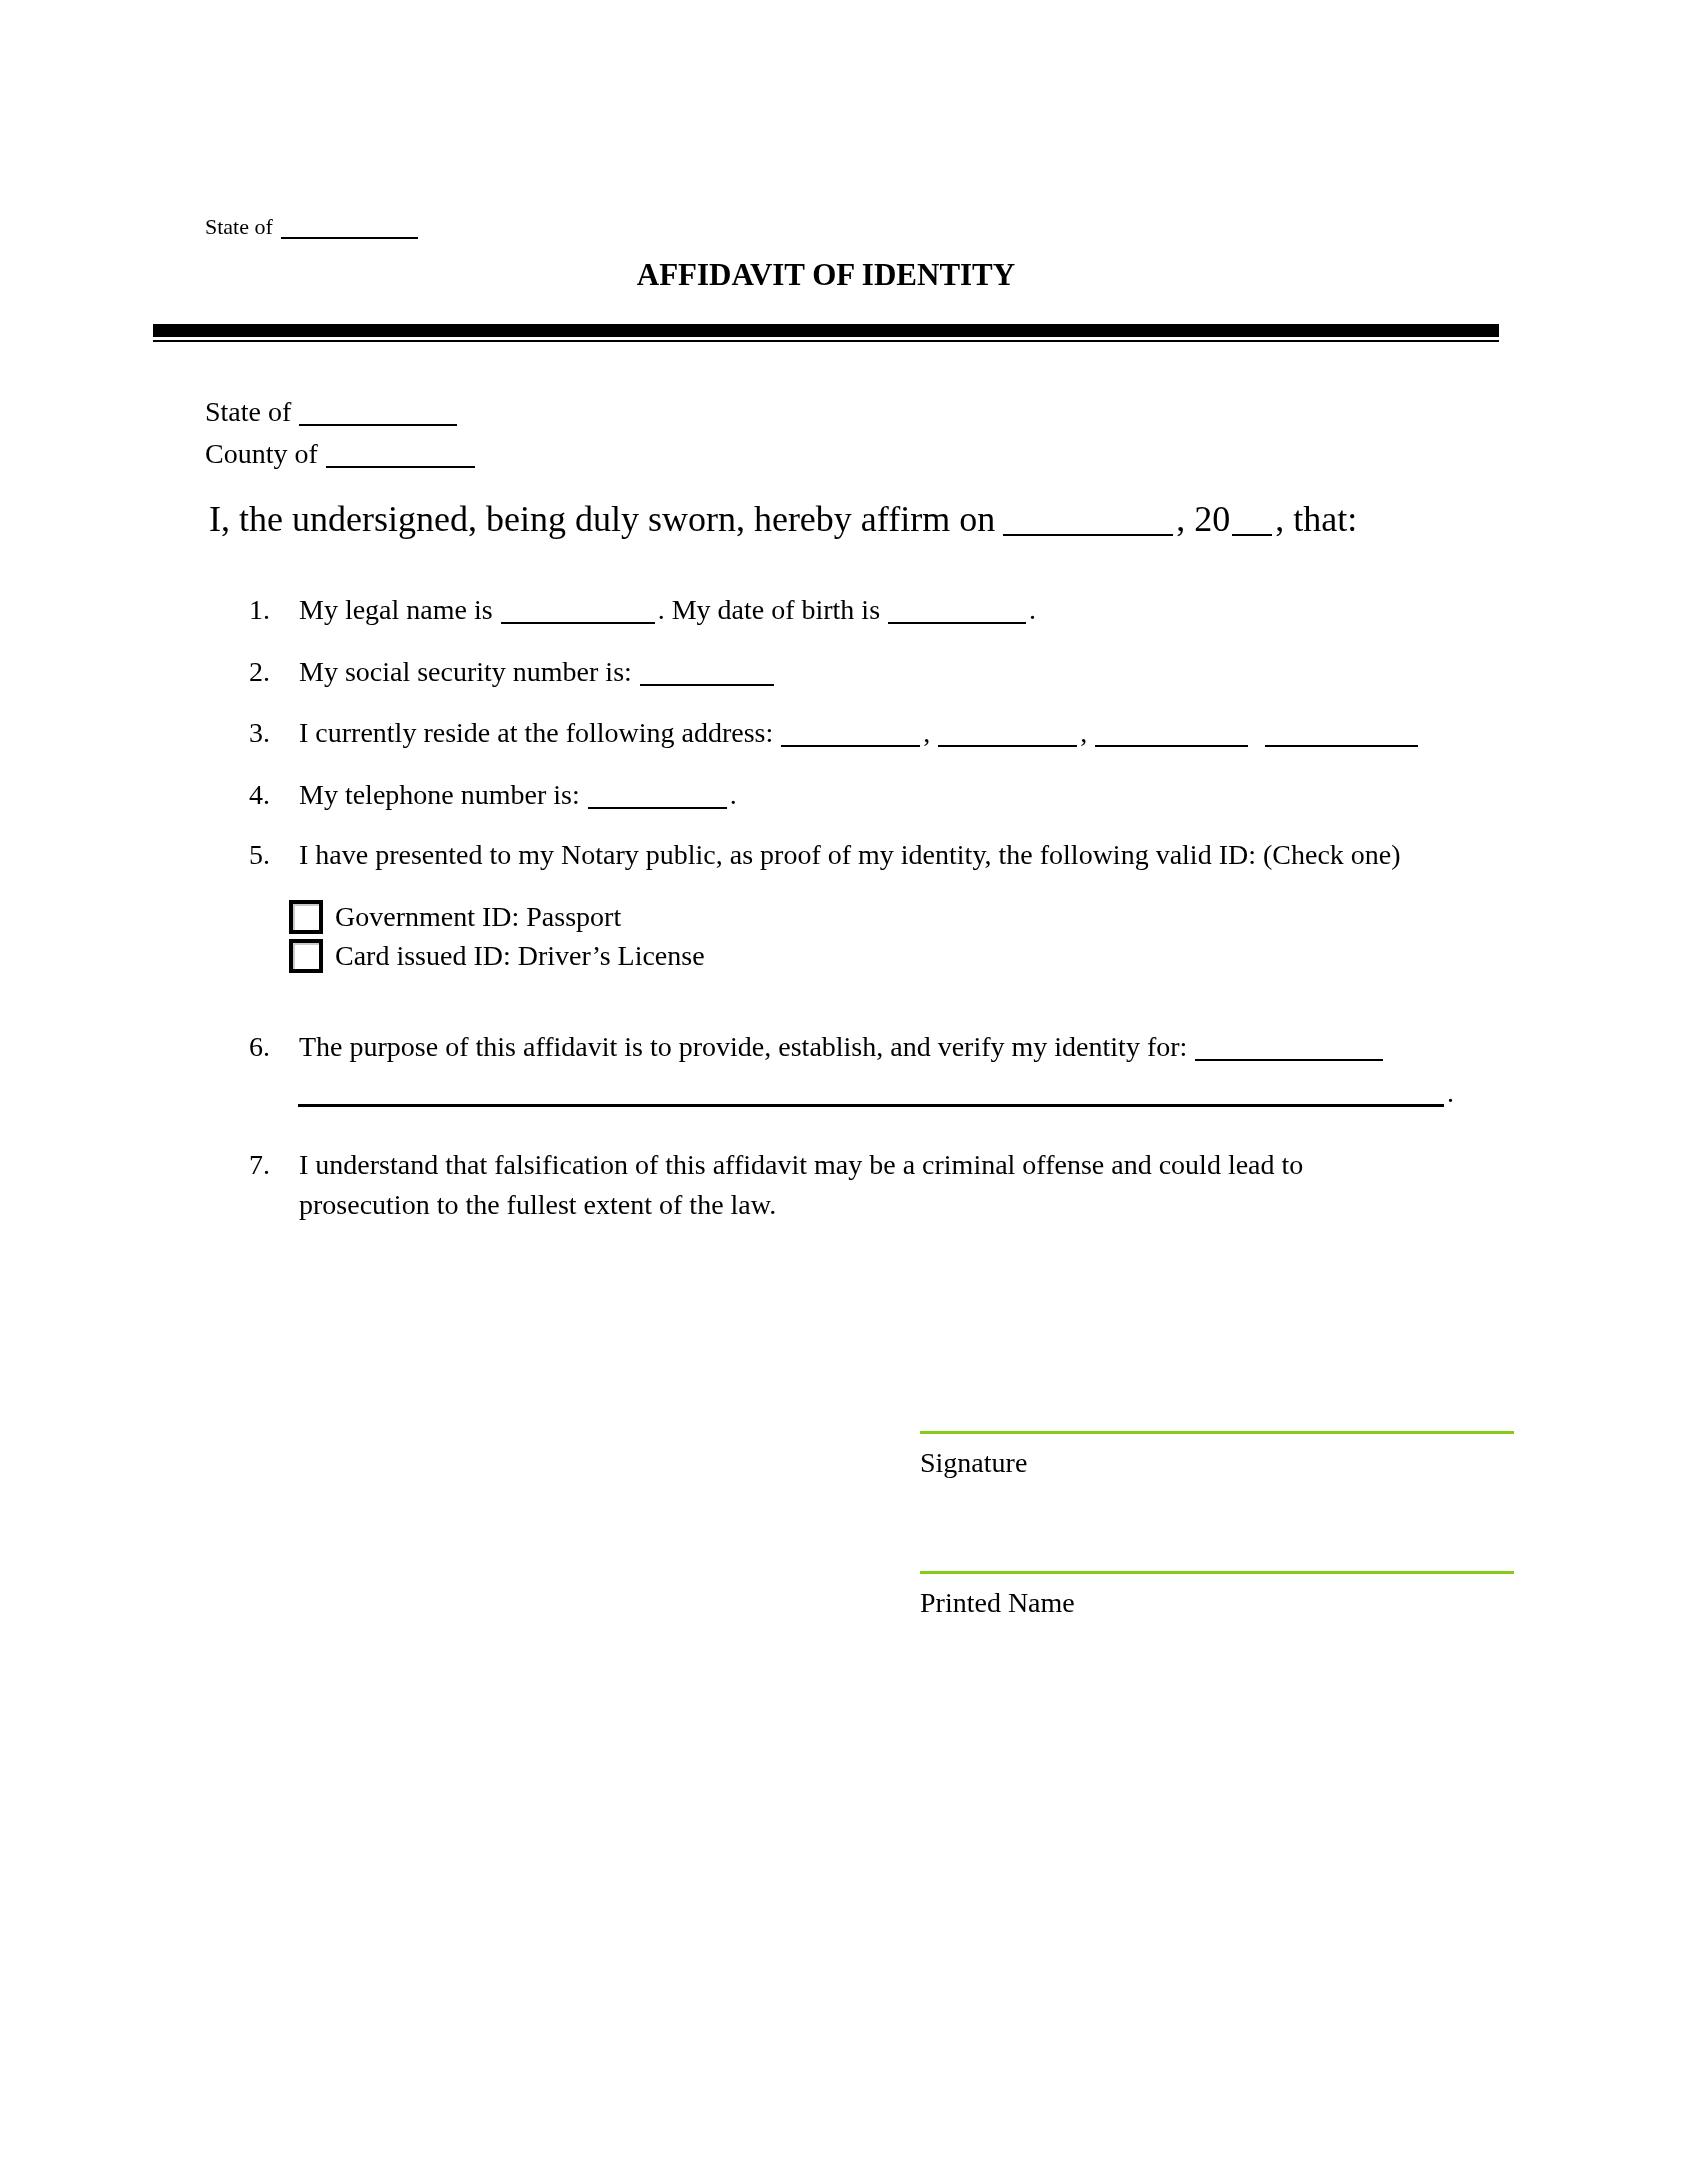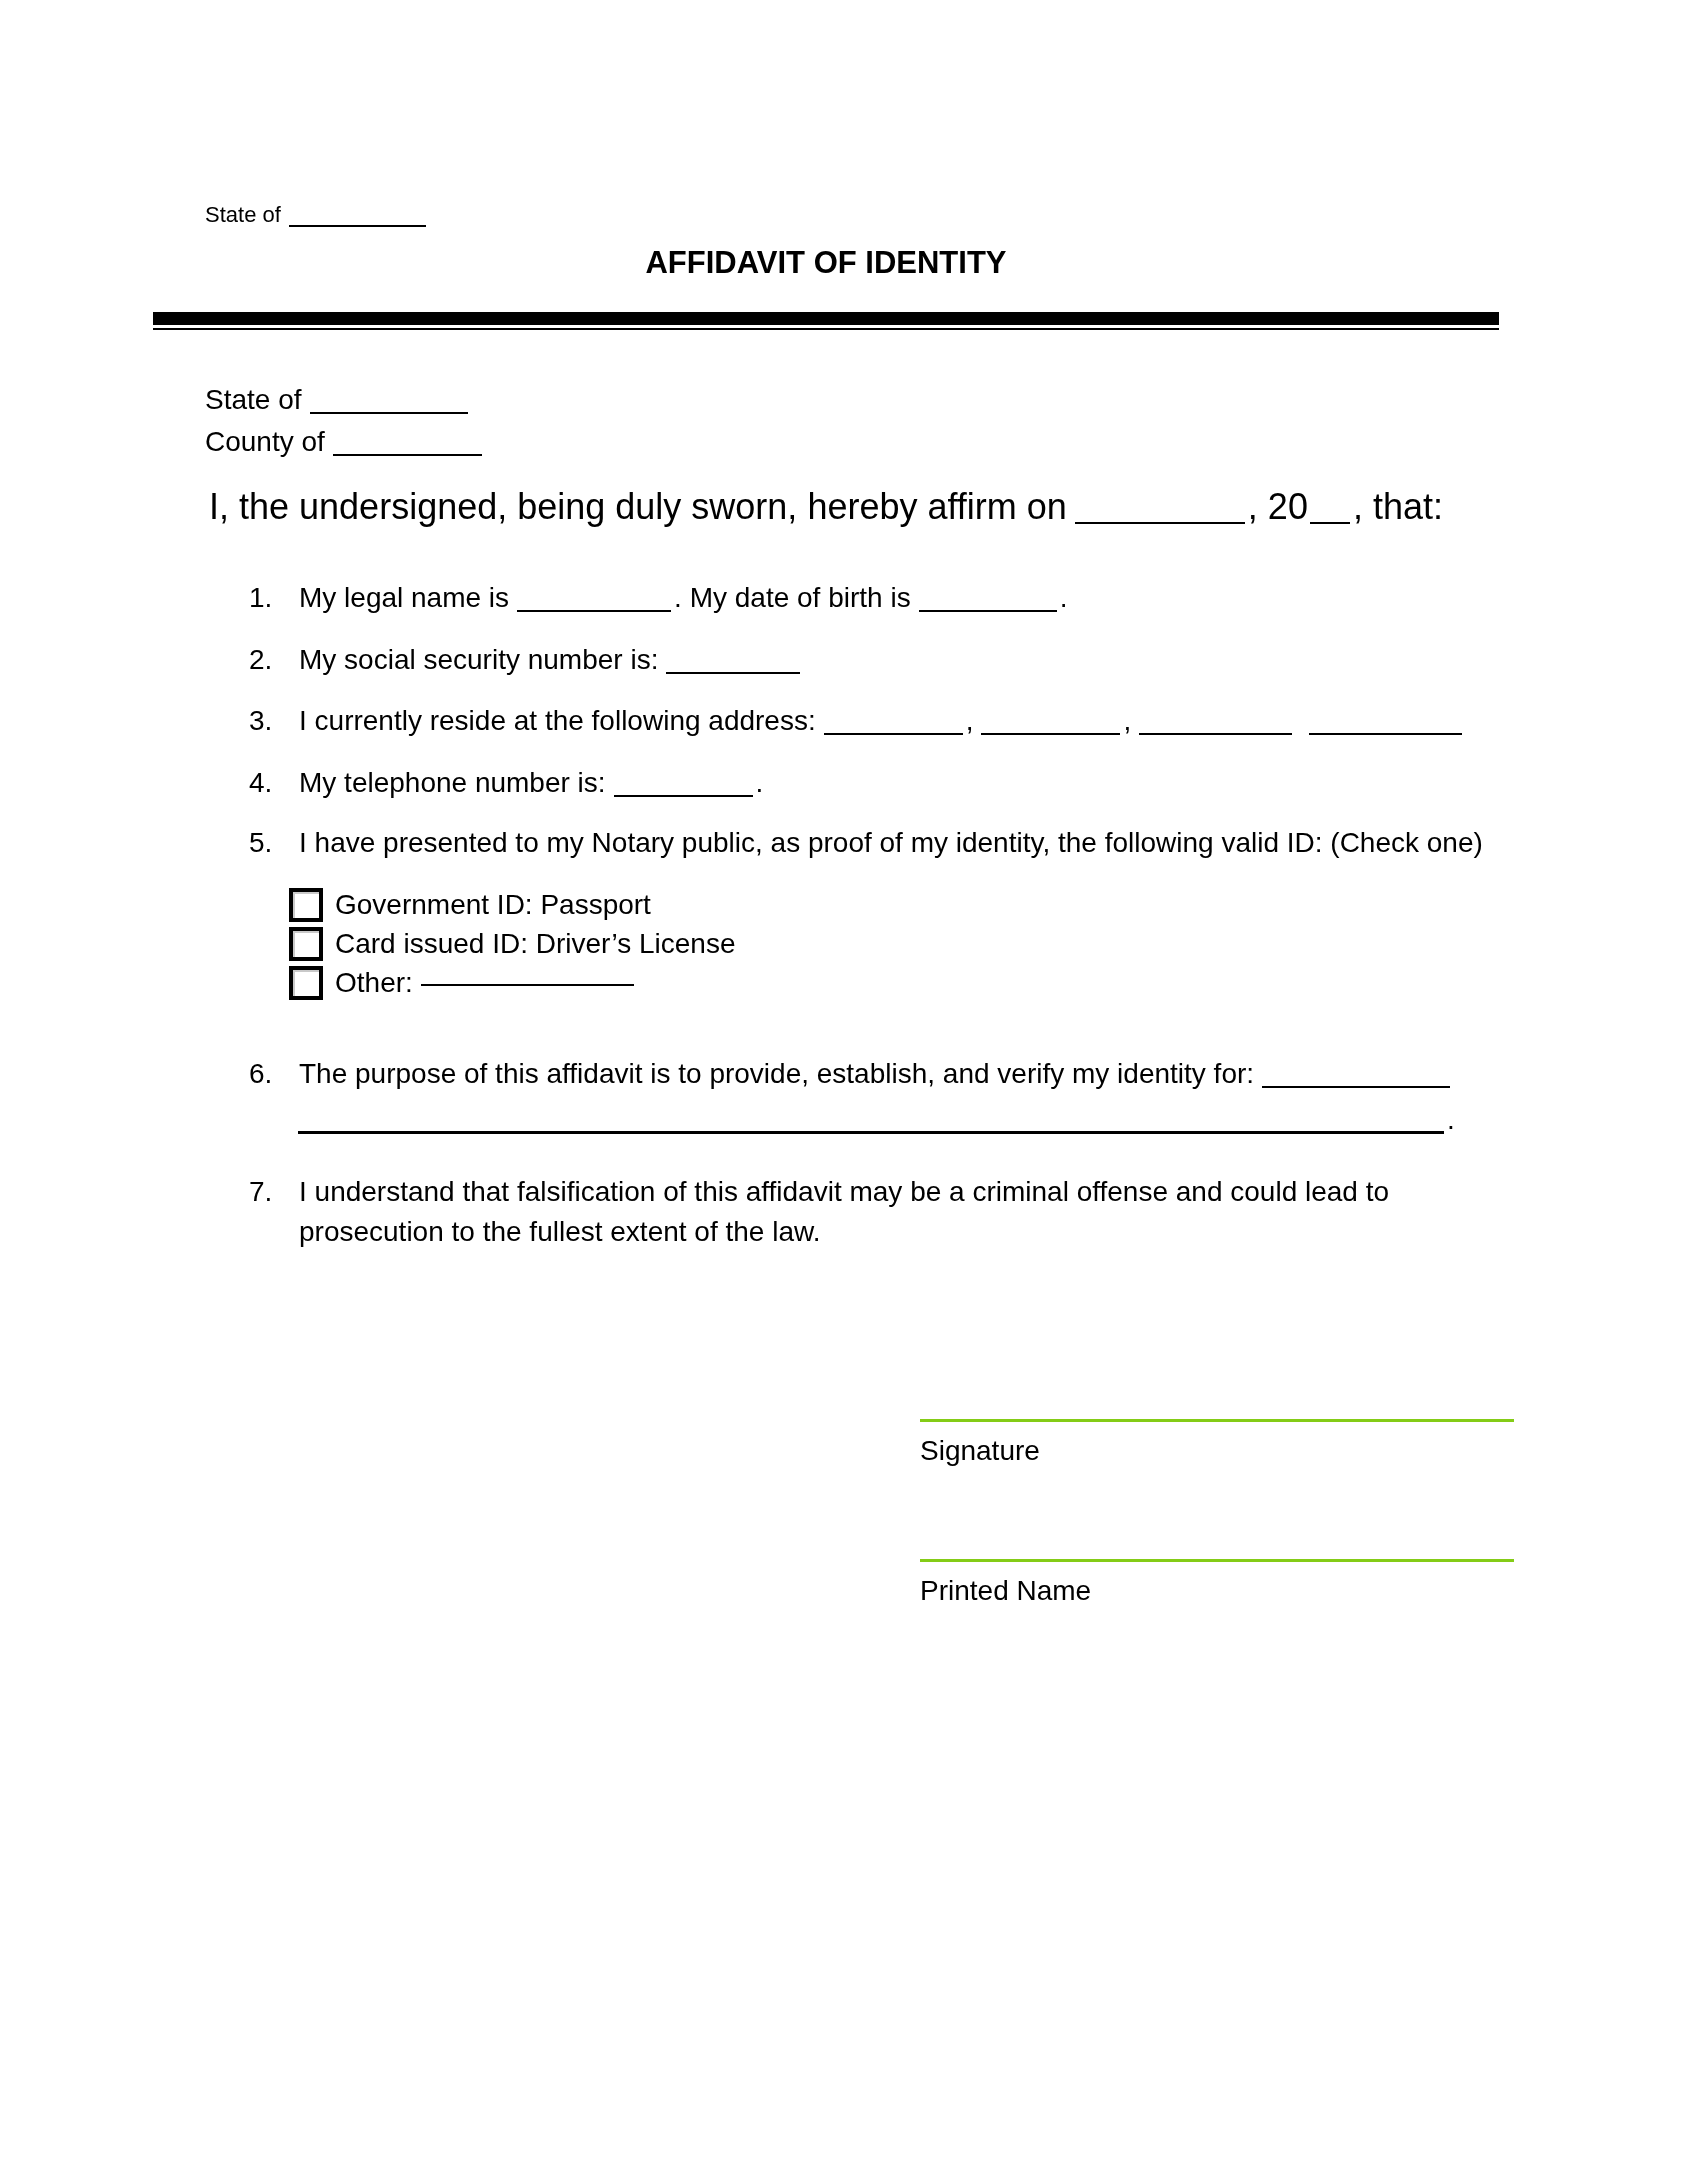--- a/index.html
+++ b/index.html
@@ -1,22 +1,23 @@
 <!DOCTYPE html>
 <html><head>
 <meta charset="utf-8">
 <style>
   html,body{margin:0;padding:0;background:#ffffff;}
   .page{
     position:relative;
     width:1683px;height:1852px;
     background:#ffffff;
-    font-family:Liberation Sans, sans-serif;
+    font-family:Liberation Serif, serif;
     color:#000;
     overflow:hidden;
+    margin-top:12px;
   }
   .top-state{position:absolute;left:205px;top:202px;font-size:22px;line-height:26px;}
   .top-state .blank{height:14px;}
   .doc-title{
     position:absolute;left:153px;top:245px;width:1346px;
     margin:0;text-align:center;
     font-size:31px;font-weight:bold;letter-spacing:0px;
   }
   .rule{
     position:absolute;left:153px;top:312px;width:1346px;
@@ -135,25 +136,20 @@
 
     <div class="cb-group">
       <div class="cb-row">
         <span class="checkbox"></span>
         <span class="cb-label">Government ID: Passport</span>
       </div>
       <div class="cb-row">
         <span class="checkbox"></span>
         <span class="cb-label">Card issued ID: Driver’s License</span>
       </div>
-      <div class="cb-row">
-        <span class="checkbox"></span>
-        <span class="cb-label">Other:</span>
-          <span class="blank w215"></span>
-      </div>
     </div>
 
     <div class="li li6">
       <span class="num">6.</span>
       <div class="txt">
         <span>The purpose of this affidavit is to provide, establish, and verify my identity for:</span><span class="blank w190"></span>
       </div>
     </div>
 
     <div class="cont-row">

